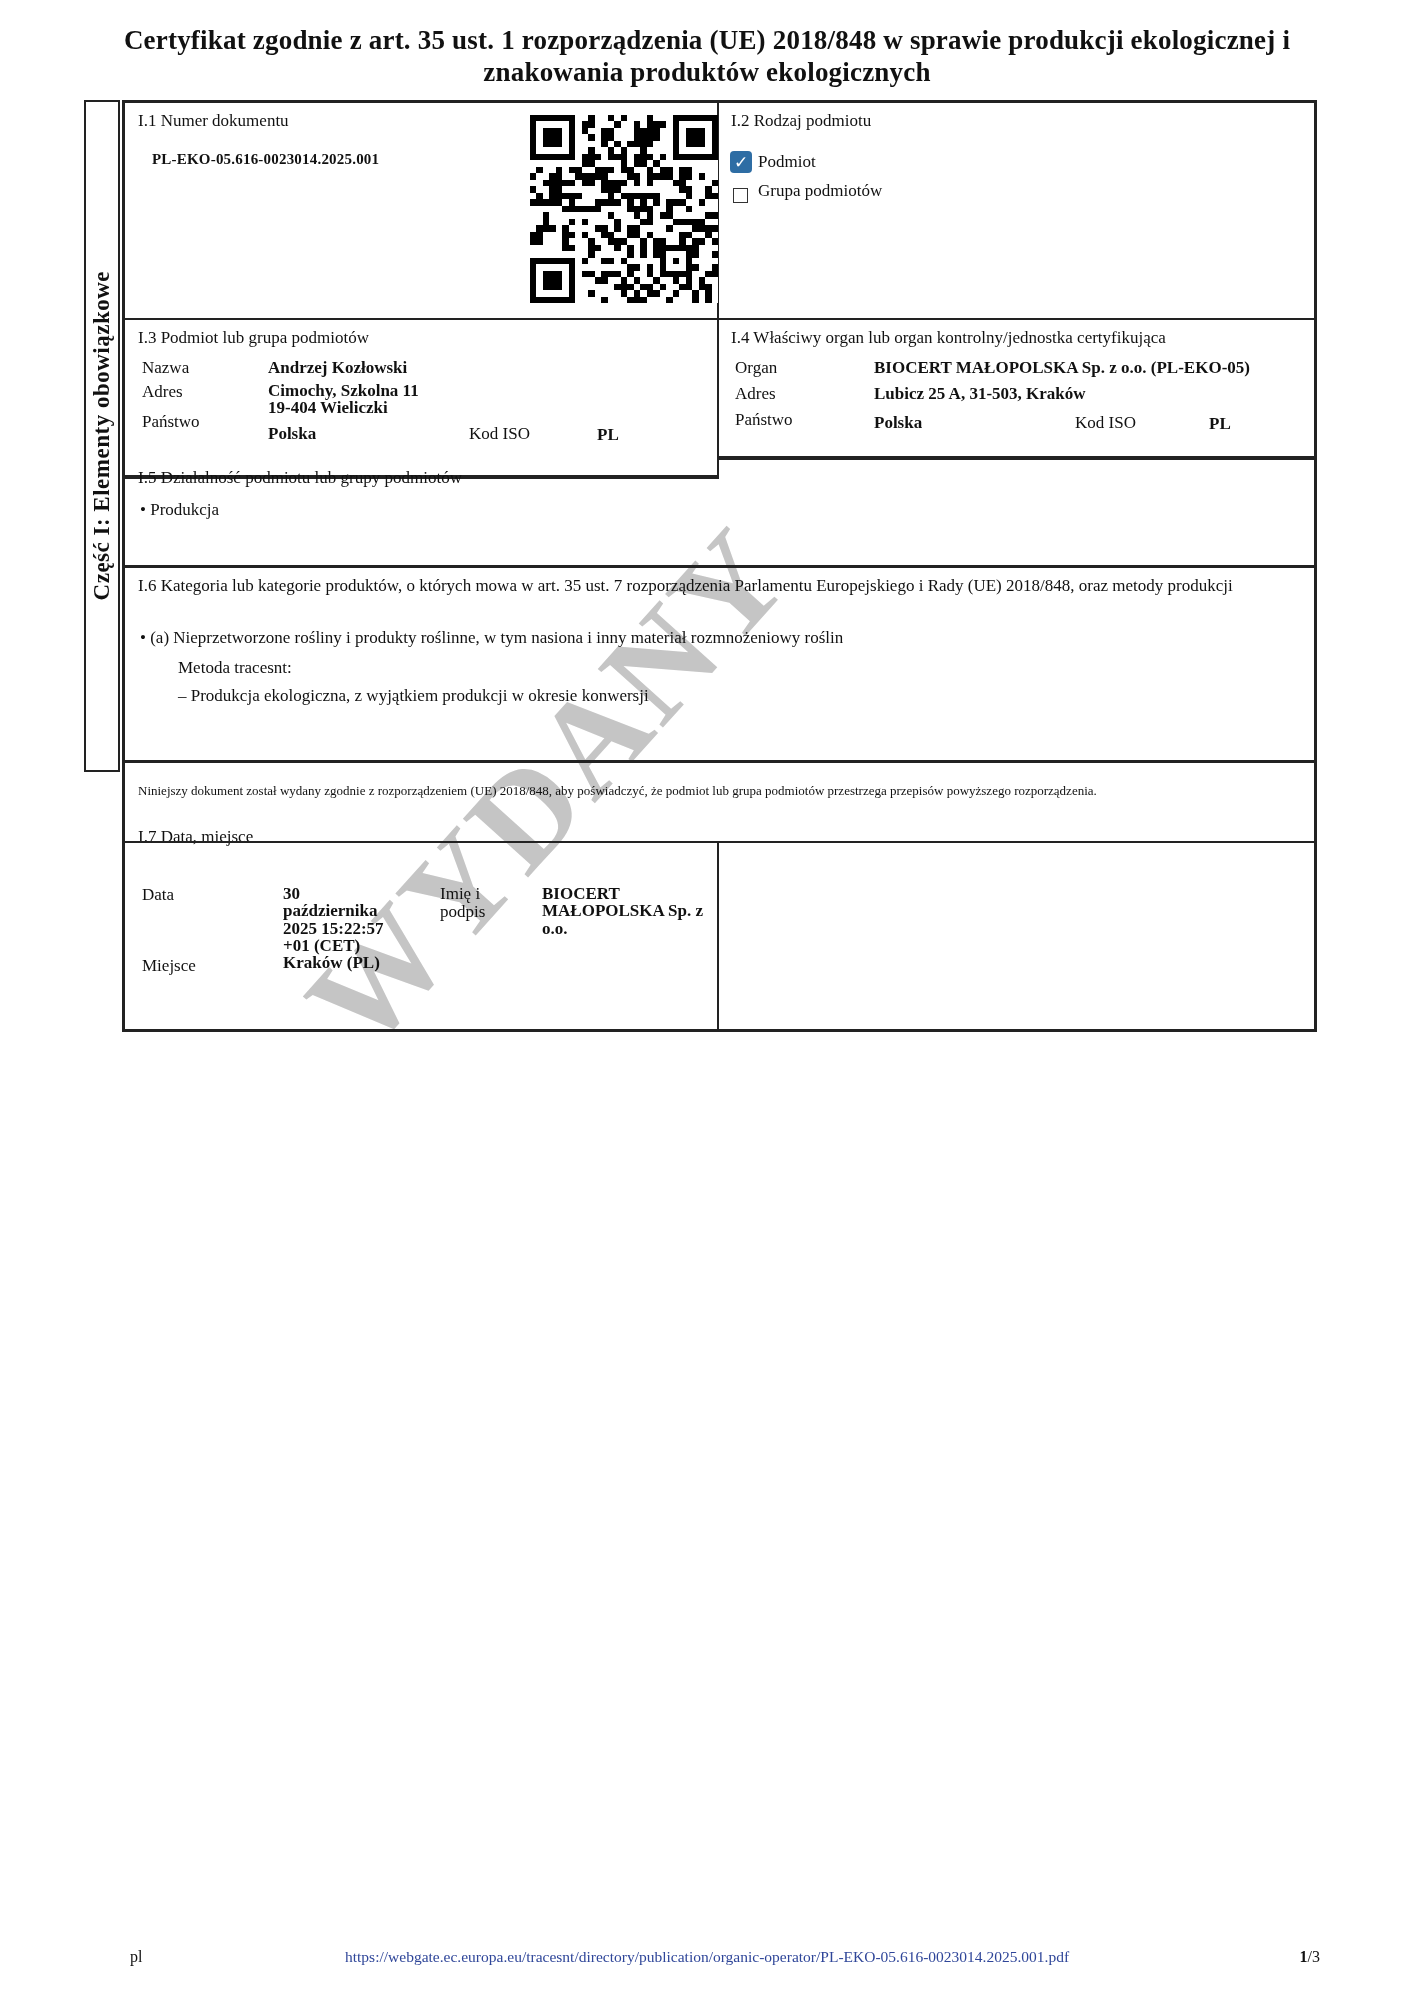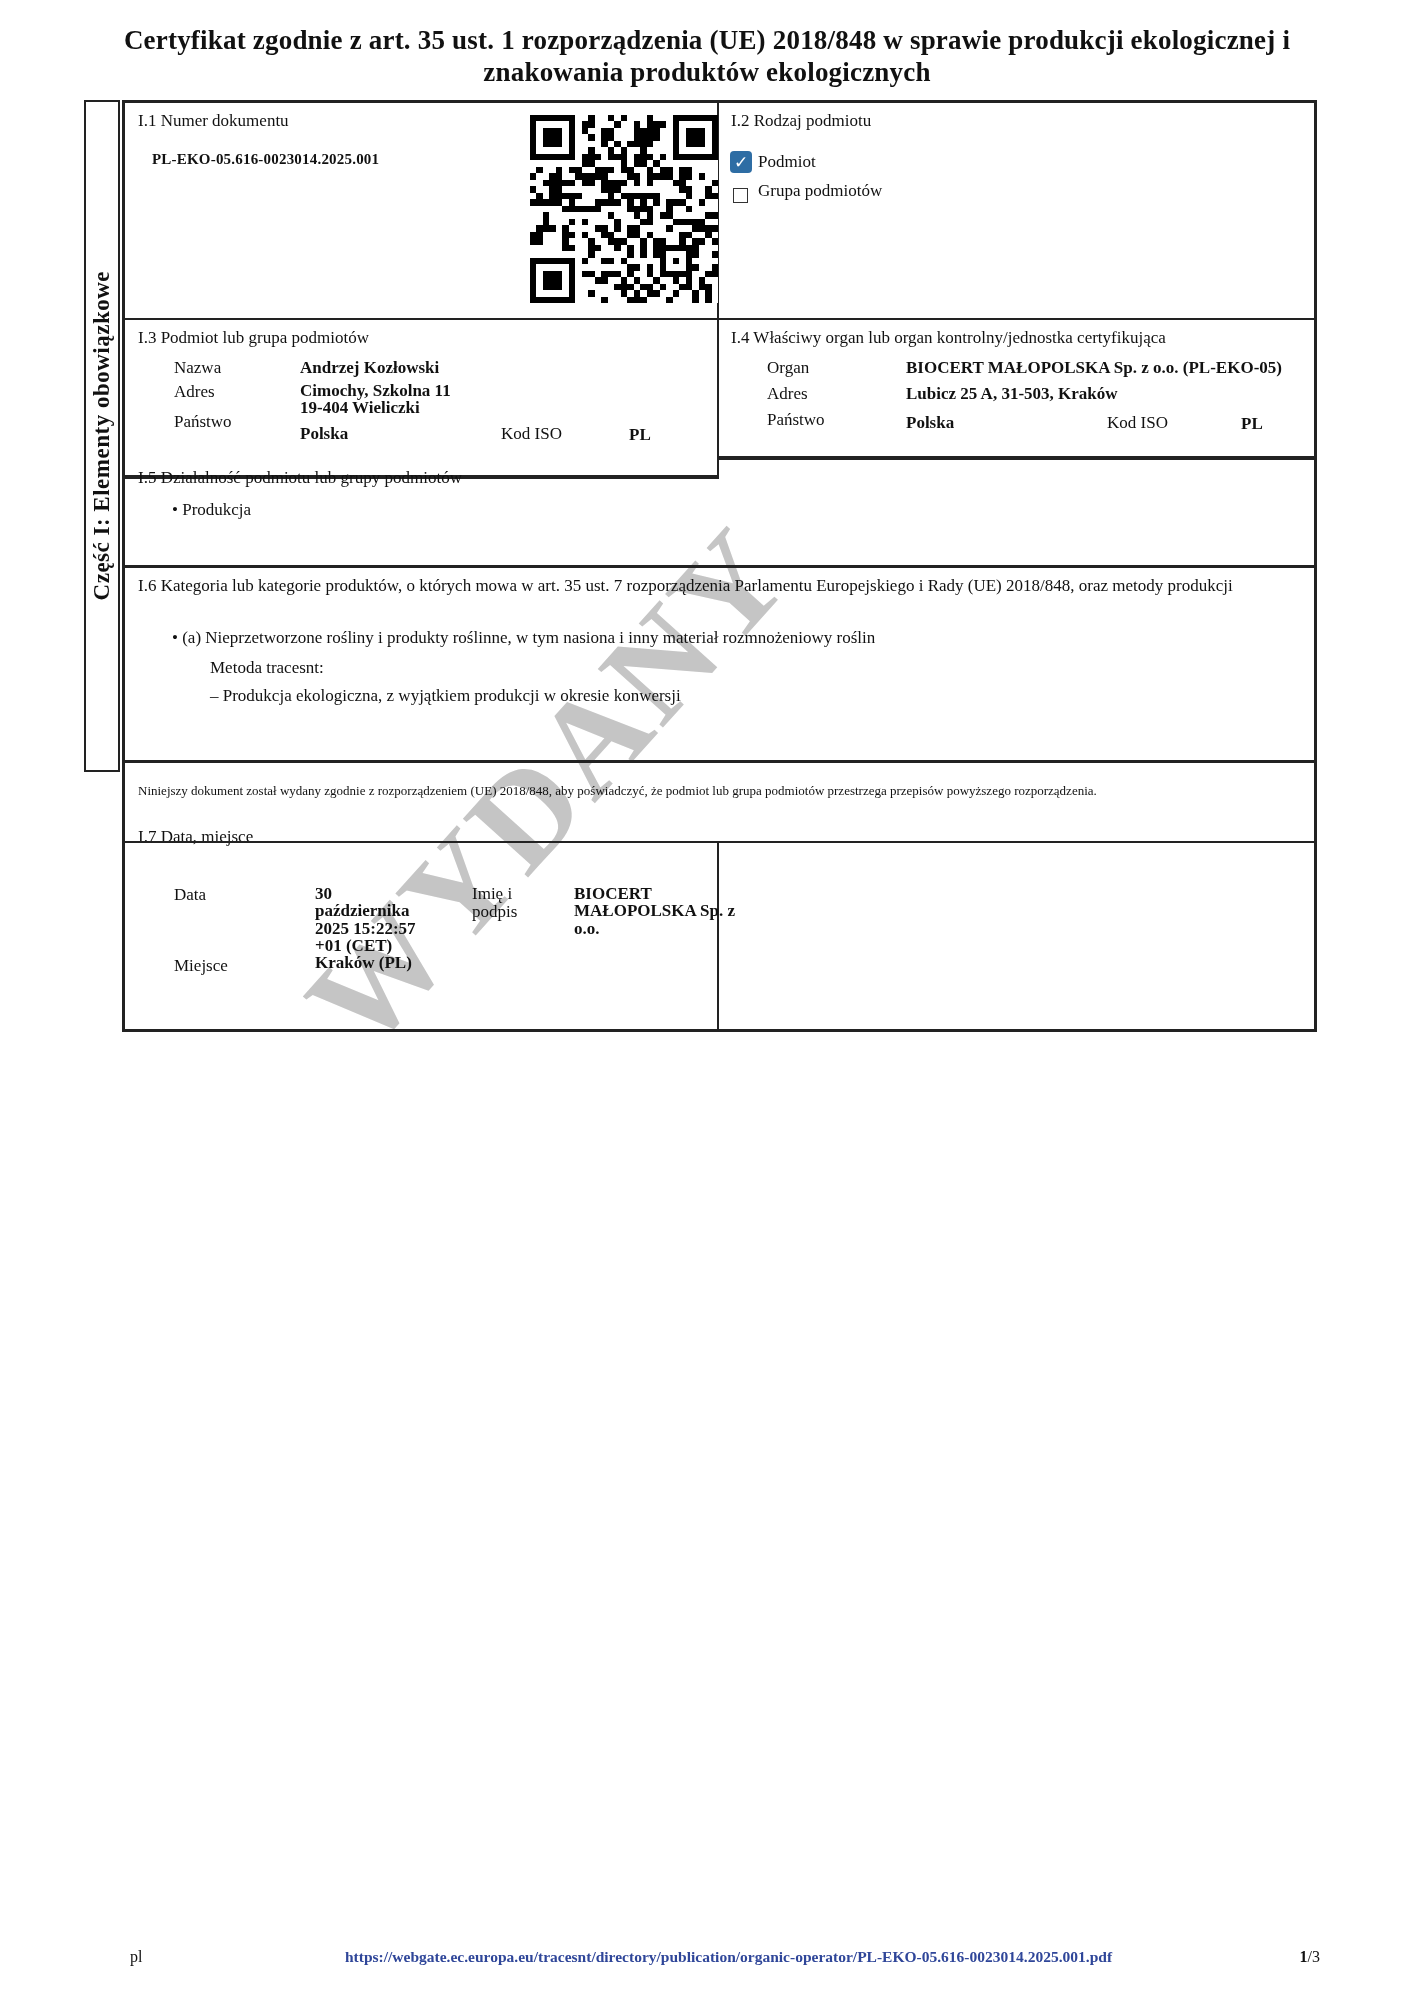--- a/index.html
+++ b/index.html
@@ -42,33 +42,33 @@
   .c-i7{left:0;top:740px;width:594px;height:186px;border-right:2px solid #222;}
   .c-i8{left:594px;top:740px;width:595px;height:186px;}
   .i7line{position:absolute;left:0;top:738px;width:1189px;height:2px;background:#222;}
   .i7label{position:absolute;left:13px;top:724px;font-size:17px;}
   .hdr{position:absolute;left:13px;top:8px;font-size:17px;}
   .c-i2 .hdr,.c-i4 .hdr,.c-i8 .hdr{left:12px;}
   .docnum{position:absolute;left:27px;top:48px;font-size:15px;font-weight:bold;letter-spacing:0.2px;}
   .qr{position:absolute;left:405px;top:12px;width:188px;height:188px;}
   .lbl{font-size:17px;}
   .val{font-size:17px;font-weight:bold;}
-  .abs{position:absolute;margin-left:32px;}
+  .abs{position:absolute;}
   .chk-row-label{position:absolute;font-size:17px;}
   .cb-checked{
     position:absolute;width:22px;height:22px;border-radius:4px;
     background:var(--cbx,#2e6da4);color:#fff;display:flex;align-items:center;justify-content:center;
     font-size:17px;font-weight:bold;font-family:"DejaVu Sans",sans-serif;
   }
   .cb-empty{position:absolute;width:13px;height:13px;border:1.5px solid #333;background:#fff;}
   .note-text{position:absolute;left:13px;top:20px;width:1075px;font-size:13px;line-height:1.22;}
   .i6head{position:absolute;left:13px;top:8px;width:1150px;font-size:17px;line-height:1.22;}
   .footer{position:absolute;top:1948px;left:0;width:1414px;font-size:16px;z-index:2;}
   .f-lang{position:absolute;left:130px;top:0;}
-  .f-url{position:absolute;left:345px;top:0;color:var(--lnk,#2f4699);text-decoration:none;font-size:15.5px;font-weight:bold;}
+  .f-url{position:absolute;left:345px;top:0;color:var(--lnk,#2f4699);text-decoration:none;font-size:15.5px;}
   .f-page{position:absolute;left:1240px;top:0;width:80px;text-align:right;}
   .f-page .pnum{font-weight:bold;}
 </style>
 </head>
 <body>
 
 <div class="page">
 
   <div class="title">Certyfikat zgodnie z art. 35 ust. 1 rozporządzenia (UE) 2018/848 w sprawie produkcji ekologicznej i znakowania produktów ekologicznych</div>
 

